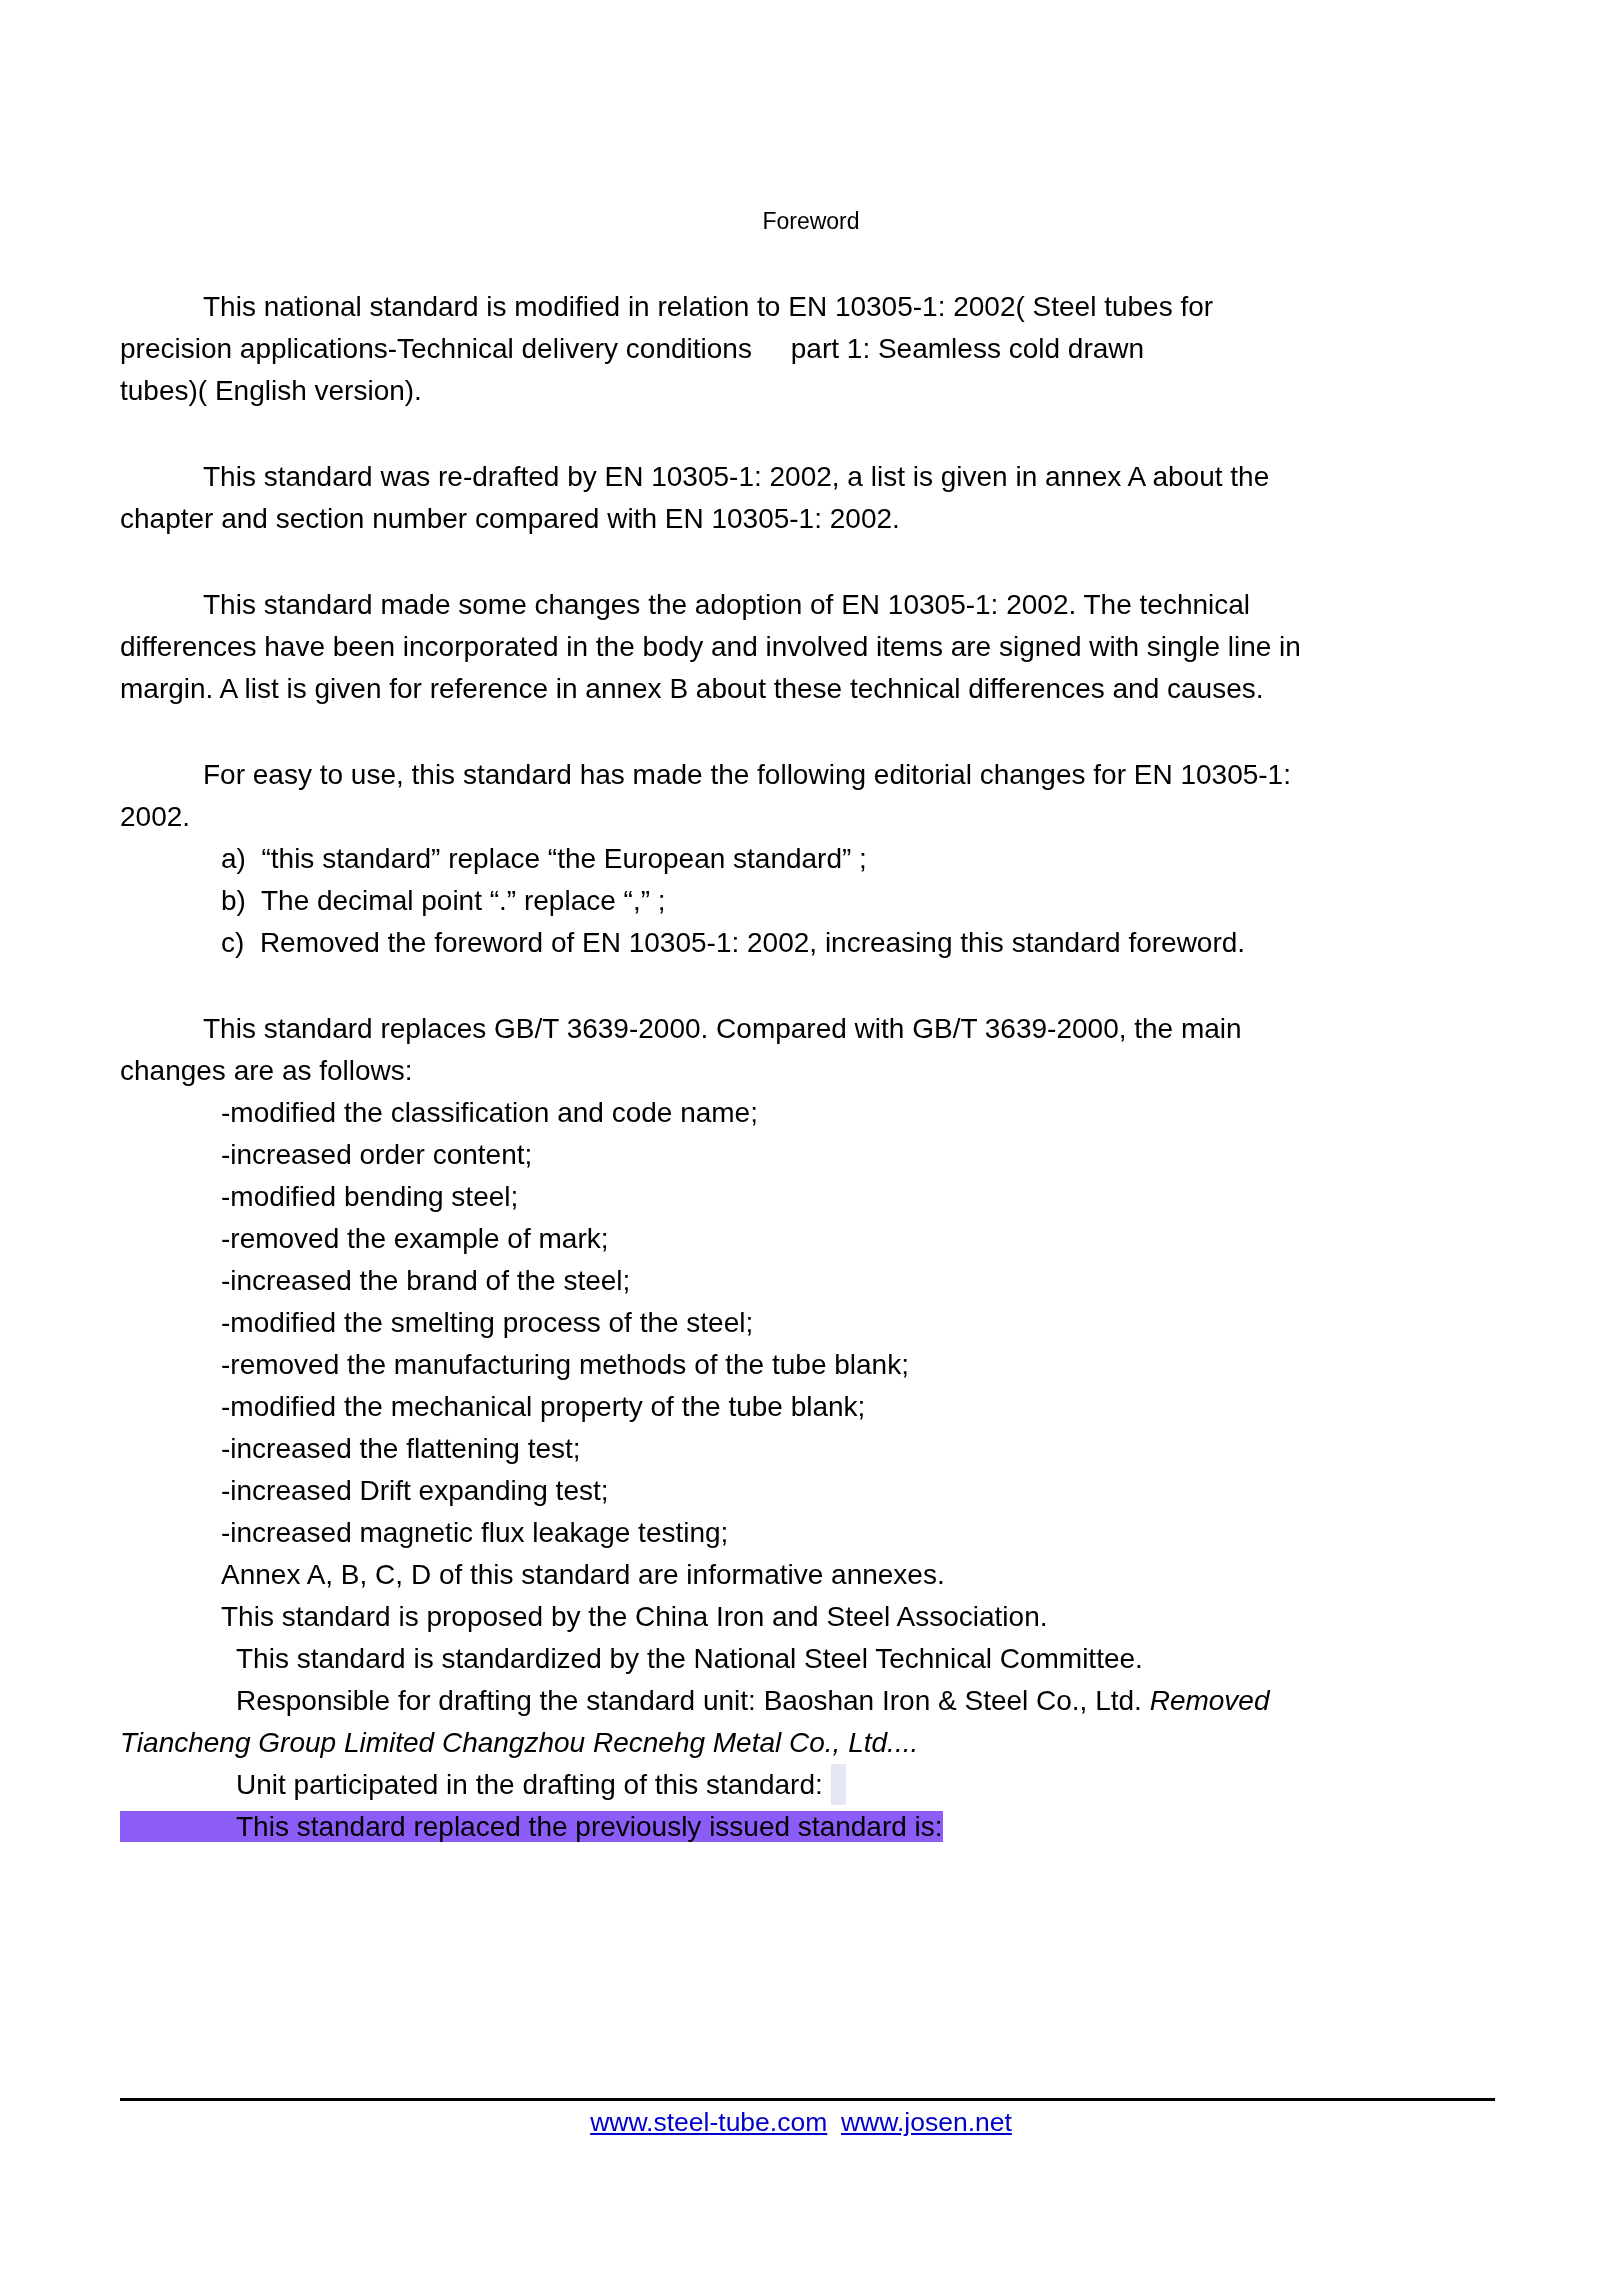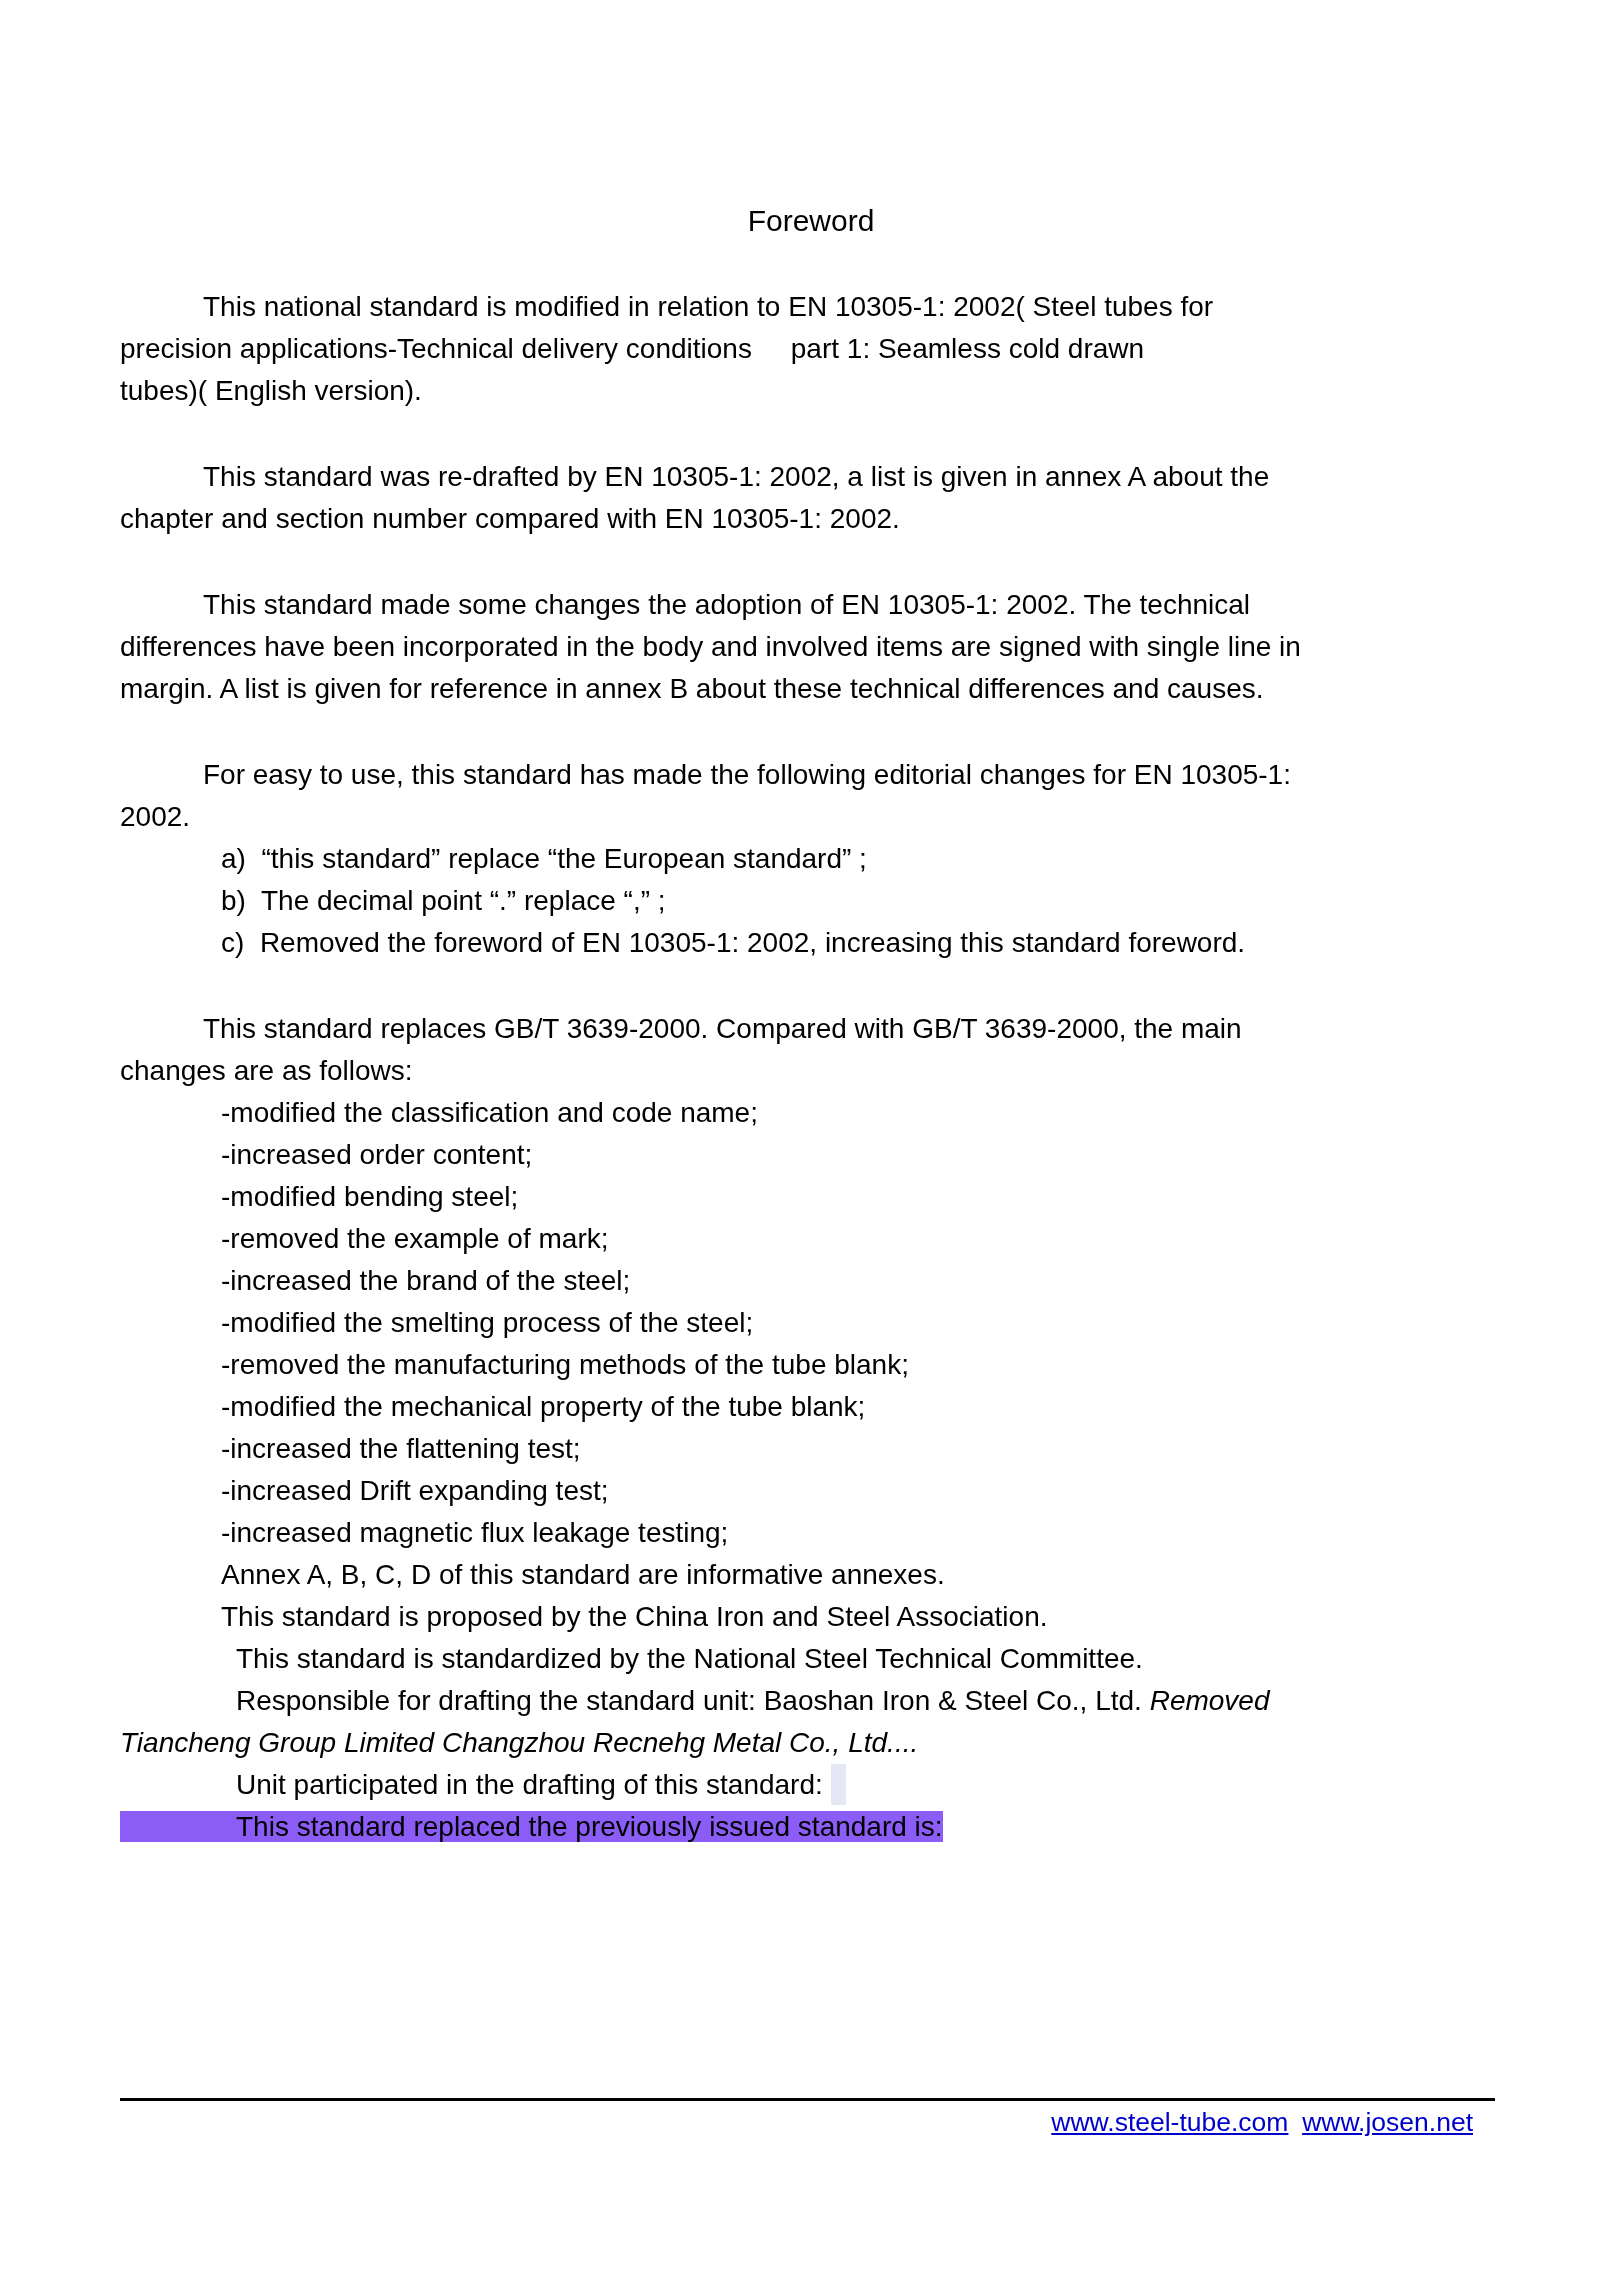--- a/index.html
+++ b/index.html
@@ -8,42 +8,42 @@
     width:1621px;height:2293px;
     background:#ffffff;
     color:#000000;
     font-family:"Liberation Sans","DejaVu Sans",sans-serif;
     font-size:28px;
     overflow:hidden;
   }
   .content{position:absolute;left:120px;top:200px;width:1382px;}
   .title{
     text-align:center;
-    font-size:30px;
+    font-size:23px;
     line-height:42px;height:42px;
     margin-bottom:3.9px;
     white-space:pre;
   }
   .line{line-height:42px;height:42px;white-space:pre;}
   .indent-para{padding-left:83px;margin-top:44px;}
   .indent-list{padding-left:101px;}
   .indent-deep{padding-left:116px;}
   i{font-style:italic;}
   .hl{background:#8b5cf6;}
   .tab{display:inline-block;height:1px;vertical-align:baseline;}
   .tab-deep{width:116px;}
   .tab-lead{width:113px;}
   .hl-strip{display:inline-block;width:15.7px;height:41px;background:#e5e8f4;vertical-align:top;}
   .footer-rule{
     position:absolute;left:120px;top:2098px;width:1375px;height:2.9px;
     background:#000000;
   }
   .footer-links{
-    position:absolute;left:111px;top:2103px;width:1362px;
-    text-align:right;
+    position:absolute;left:120px;top:2103px;width:1362px;
+    text-align:center;
     font-size:26.5px;line-height:39px;
     white-space:pre;
   }
   .footer-links a{color:#0000cc;text-decoration:underline;cursor:pointer;}
   .footer-links a.second{margin-left:13.7px;}
 </style>
 </head>
 <body>
 
 <div class="page">

